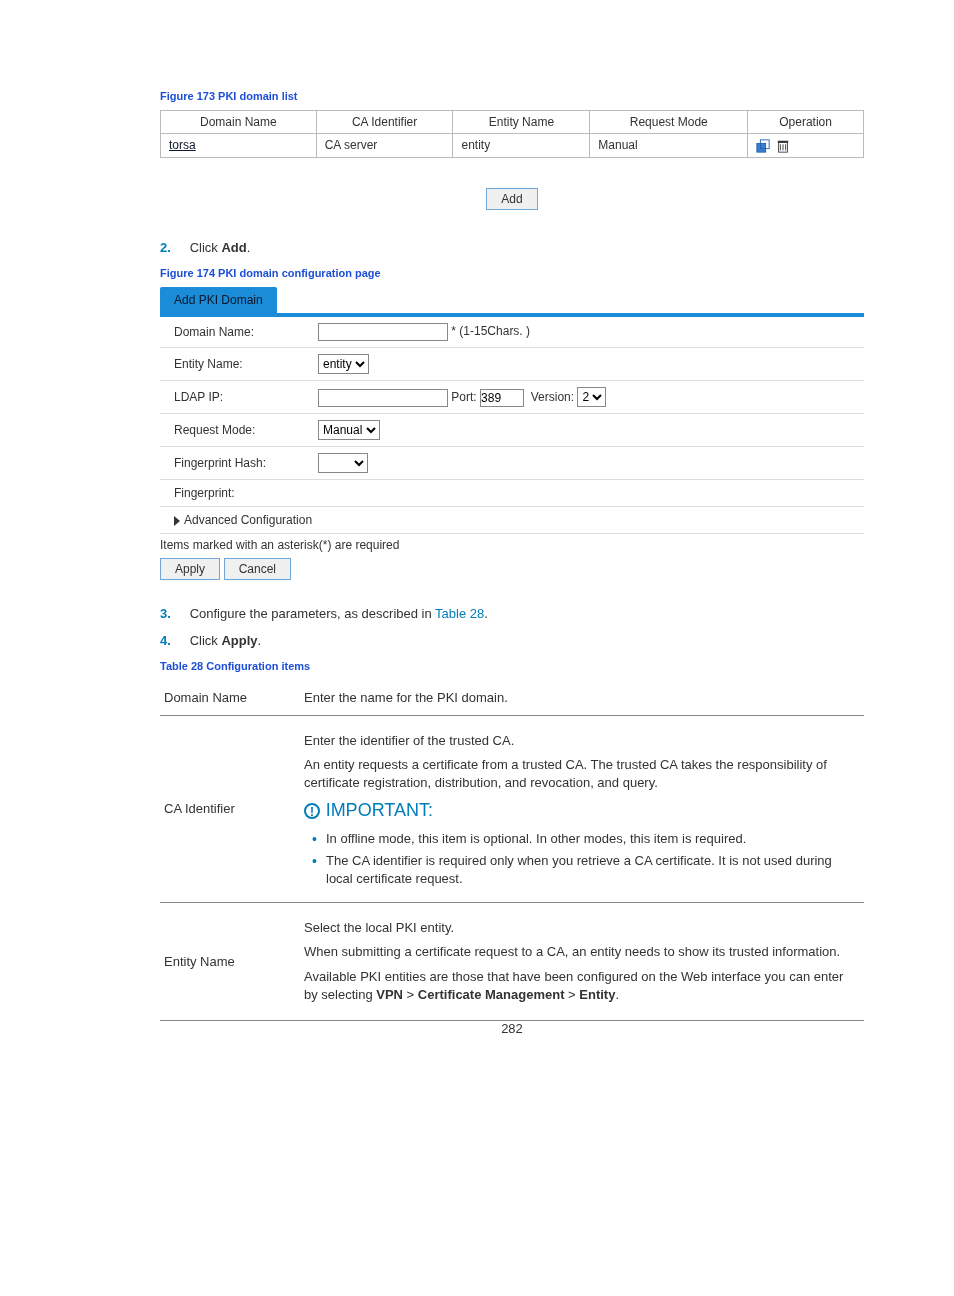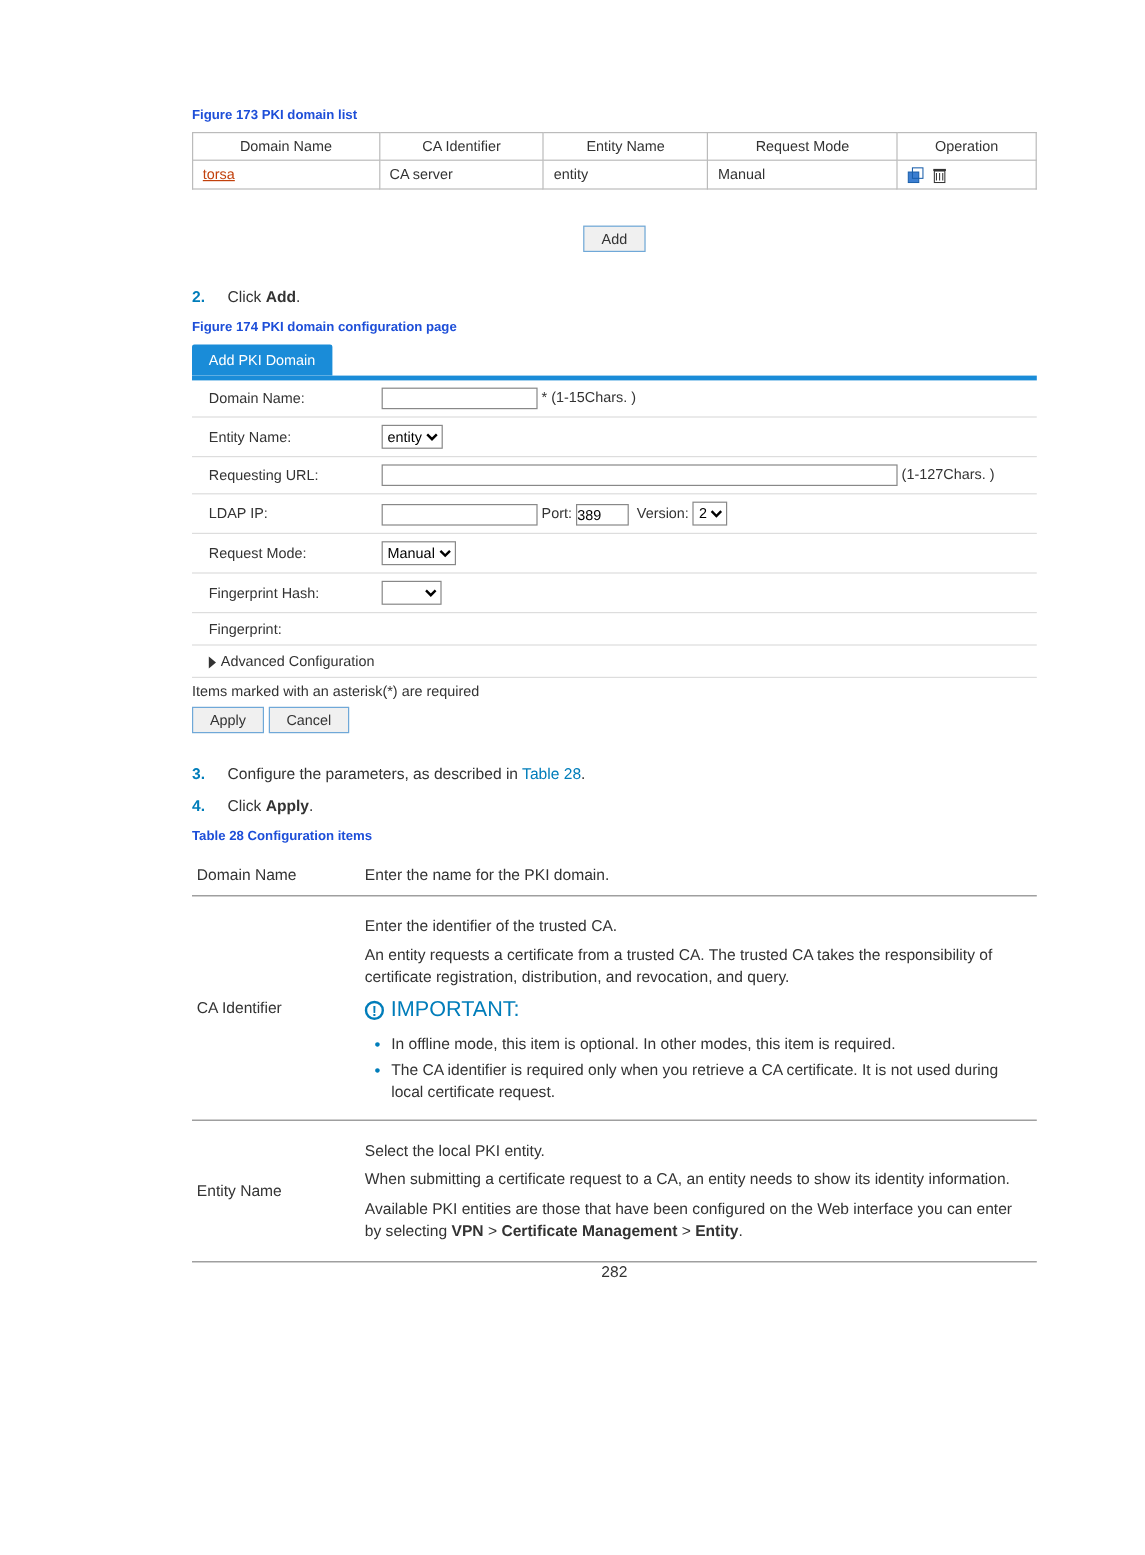--- a/index.html
+++ b/index.html
@@ -24,39 +24,39 @@
     margin-bottom: 30px;
   }
   .list-table th, .list-table td {
     border: 1px solid #bbb;
     padding: 4px 8px;
     text-align: left;
     font-weight: normal;
     font-size: 12px;
   }
   .list-table th { text-align: center; background: #fff; }
-  .link-text { color: #c2410c; text-decoration: underline; cursor: pointer; }
+  .link-text { color: #0f172a; text-decoration: underline; cursor: pointer; }
   .add-btn-row { text-align: center; margin-bottom: 30px; }
   .btn {
     display: inline-block;
     border: 1px solid #6fa8d8;
     background: #f0f0f0;
     padding: 3px 14px;
     font-size: 12px;
     cursor: pointer;
   }
   .step-row { margin: 6px 0 12px 0; }
   .step-num { font-weight: bold; color: #007dba; display: inline-block; width: 26px; }
   .bold { font-weight: bold; }
 
   
   .tab-btn {
     display: inline-block;
     background: #1a8cd8;
-    color: #ffffff;
+    color: #0f172a;
     padding: 6px 14px;
     font-size: 12px;
     border-radius: 2px 2px 0 0;
   }
   .blue-bar { height: 4px; background: #1a8cd8; margin-bottom: 0; }
   .form-table {
     width: 100%;
     border-collapse: collapse;
     font-size: 12px;
   }
@@ -207,27 +207,20 @@
     <td>
       <input type="text" class="text-input" style="">
       <span>* (1-15Chars. )</span>
     </td>
   </tr>
   <tr>
     <td>Entity Name:</td>
     <td><select class="select"><option>entity</option></select></td>
   </tr>
   <tr>
-    <td>Requesting URL:</td>
-    <td>
-      <input type="text" class="text-input wide" style="">
-      <span>(1-127Chars. )</span>
-    </td>
-  </tr>
-  <tr>
     <td>LDAP IP:</td>
     <td>
       <input type="text" class="text-input" style="">
       <span>Port:</span>
       <input type="text" class="text-input small" value="389" style="">
       &nbsp;<span>Version:</span>
       <select class="select"><option>2</option></select>
     </td>
   </tr>
   <tr>
@@ -280,21 +273,21 @@
       <ul class="bullets">
         <li>In offline mode, this item is optional. In other modes, this item is required.</li>
         <li>The CA identifier is required only when you retrieve a CA certificate. It is not used during local certificate request.</li>
       </ul>
     </td>
   </tr>
   <tr>
     <td>Entity Name</td>
     <td>
       <p>Select the local PKI entity.</p>
-      <p>When submitting a certificate request to a CA, an entity needs to show its identity information.</p>
+      <p>When submitting a certificate request to a CA, an entity needs to show its trusted information.</p>
       <p>
         <span>Available PKI entities are those that have been configured on the Web interface you can enter by selecting </span><span class="bold">VPN</span><span> &gt; </span><span class="bold">Certificate Management</span><span> &gt; </span><span class="bold">Entity</span><span>.</span>
       </p>
     </td>
   </tr>
 </tbody>
   </table>
 
 <div class="pagenum">282</div>
 

